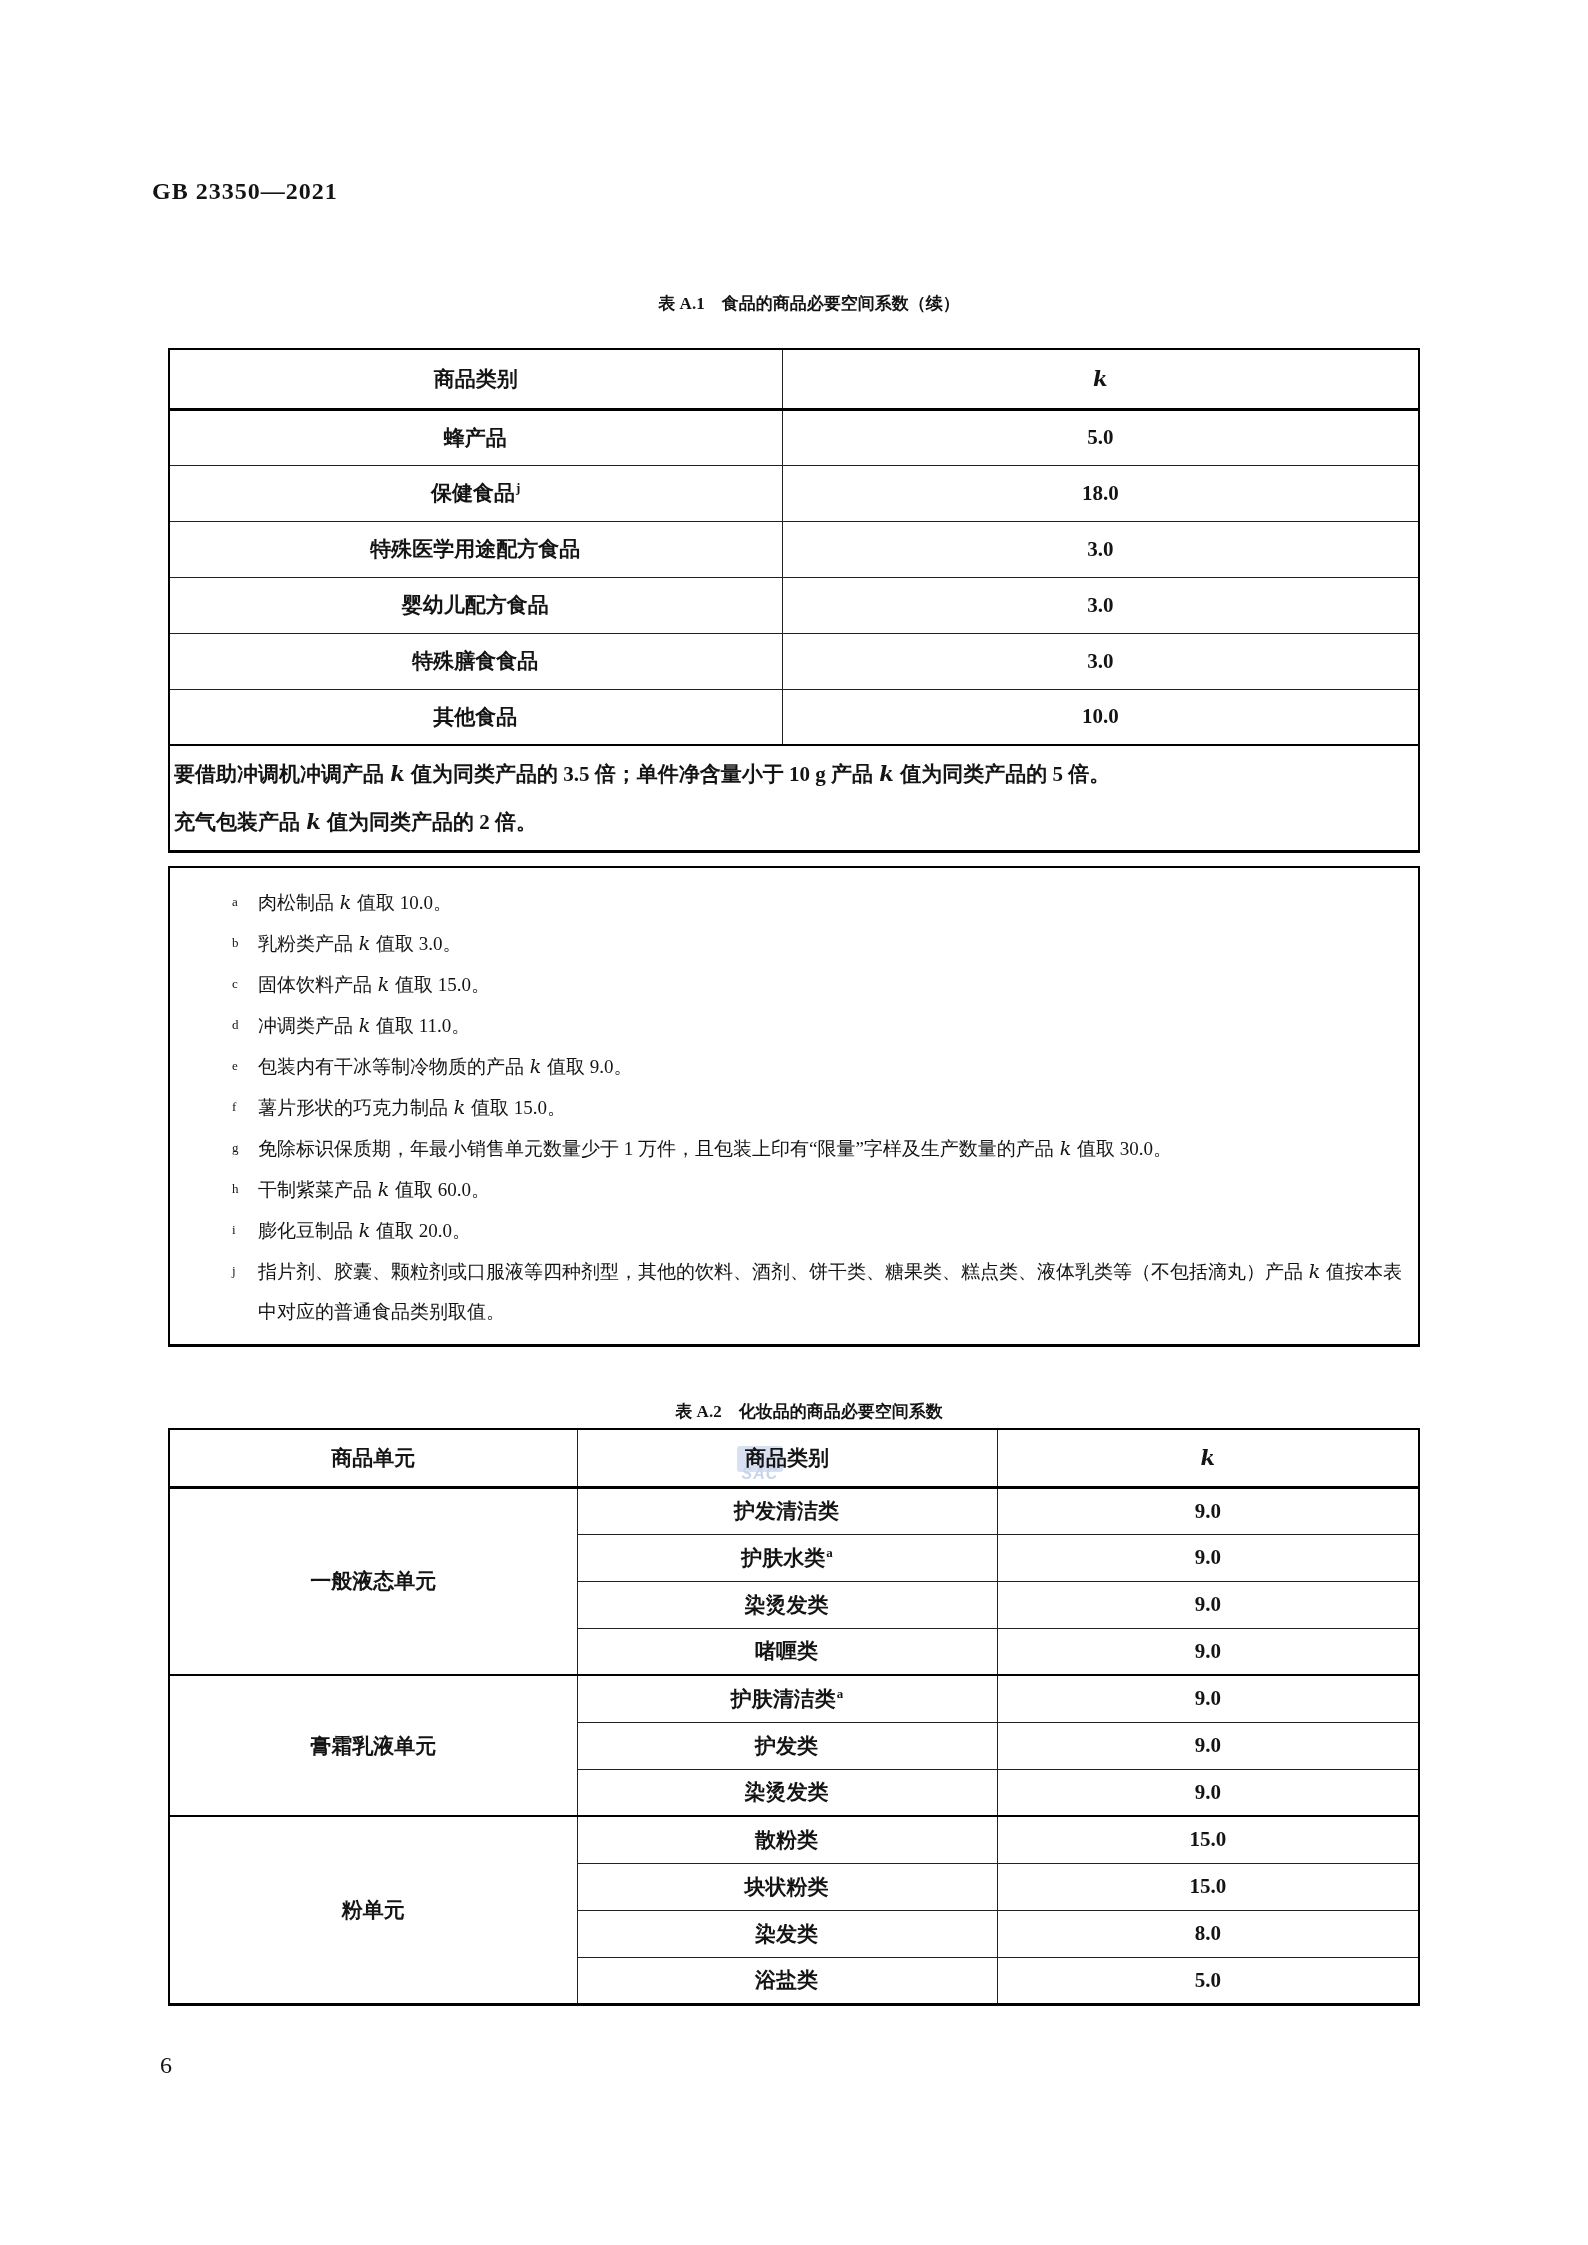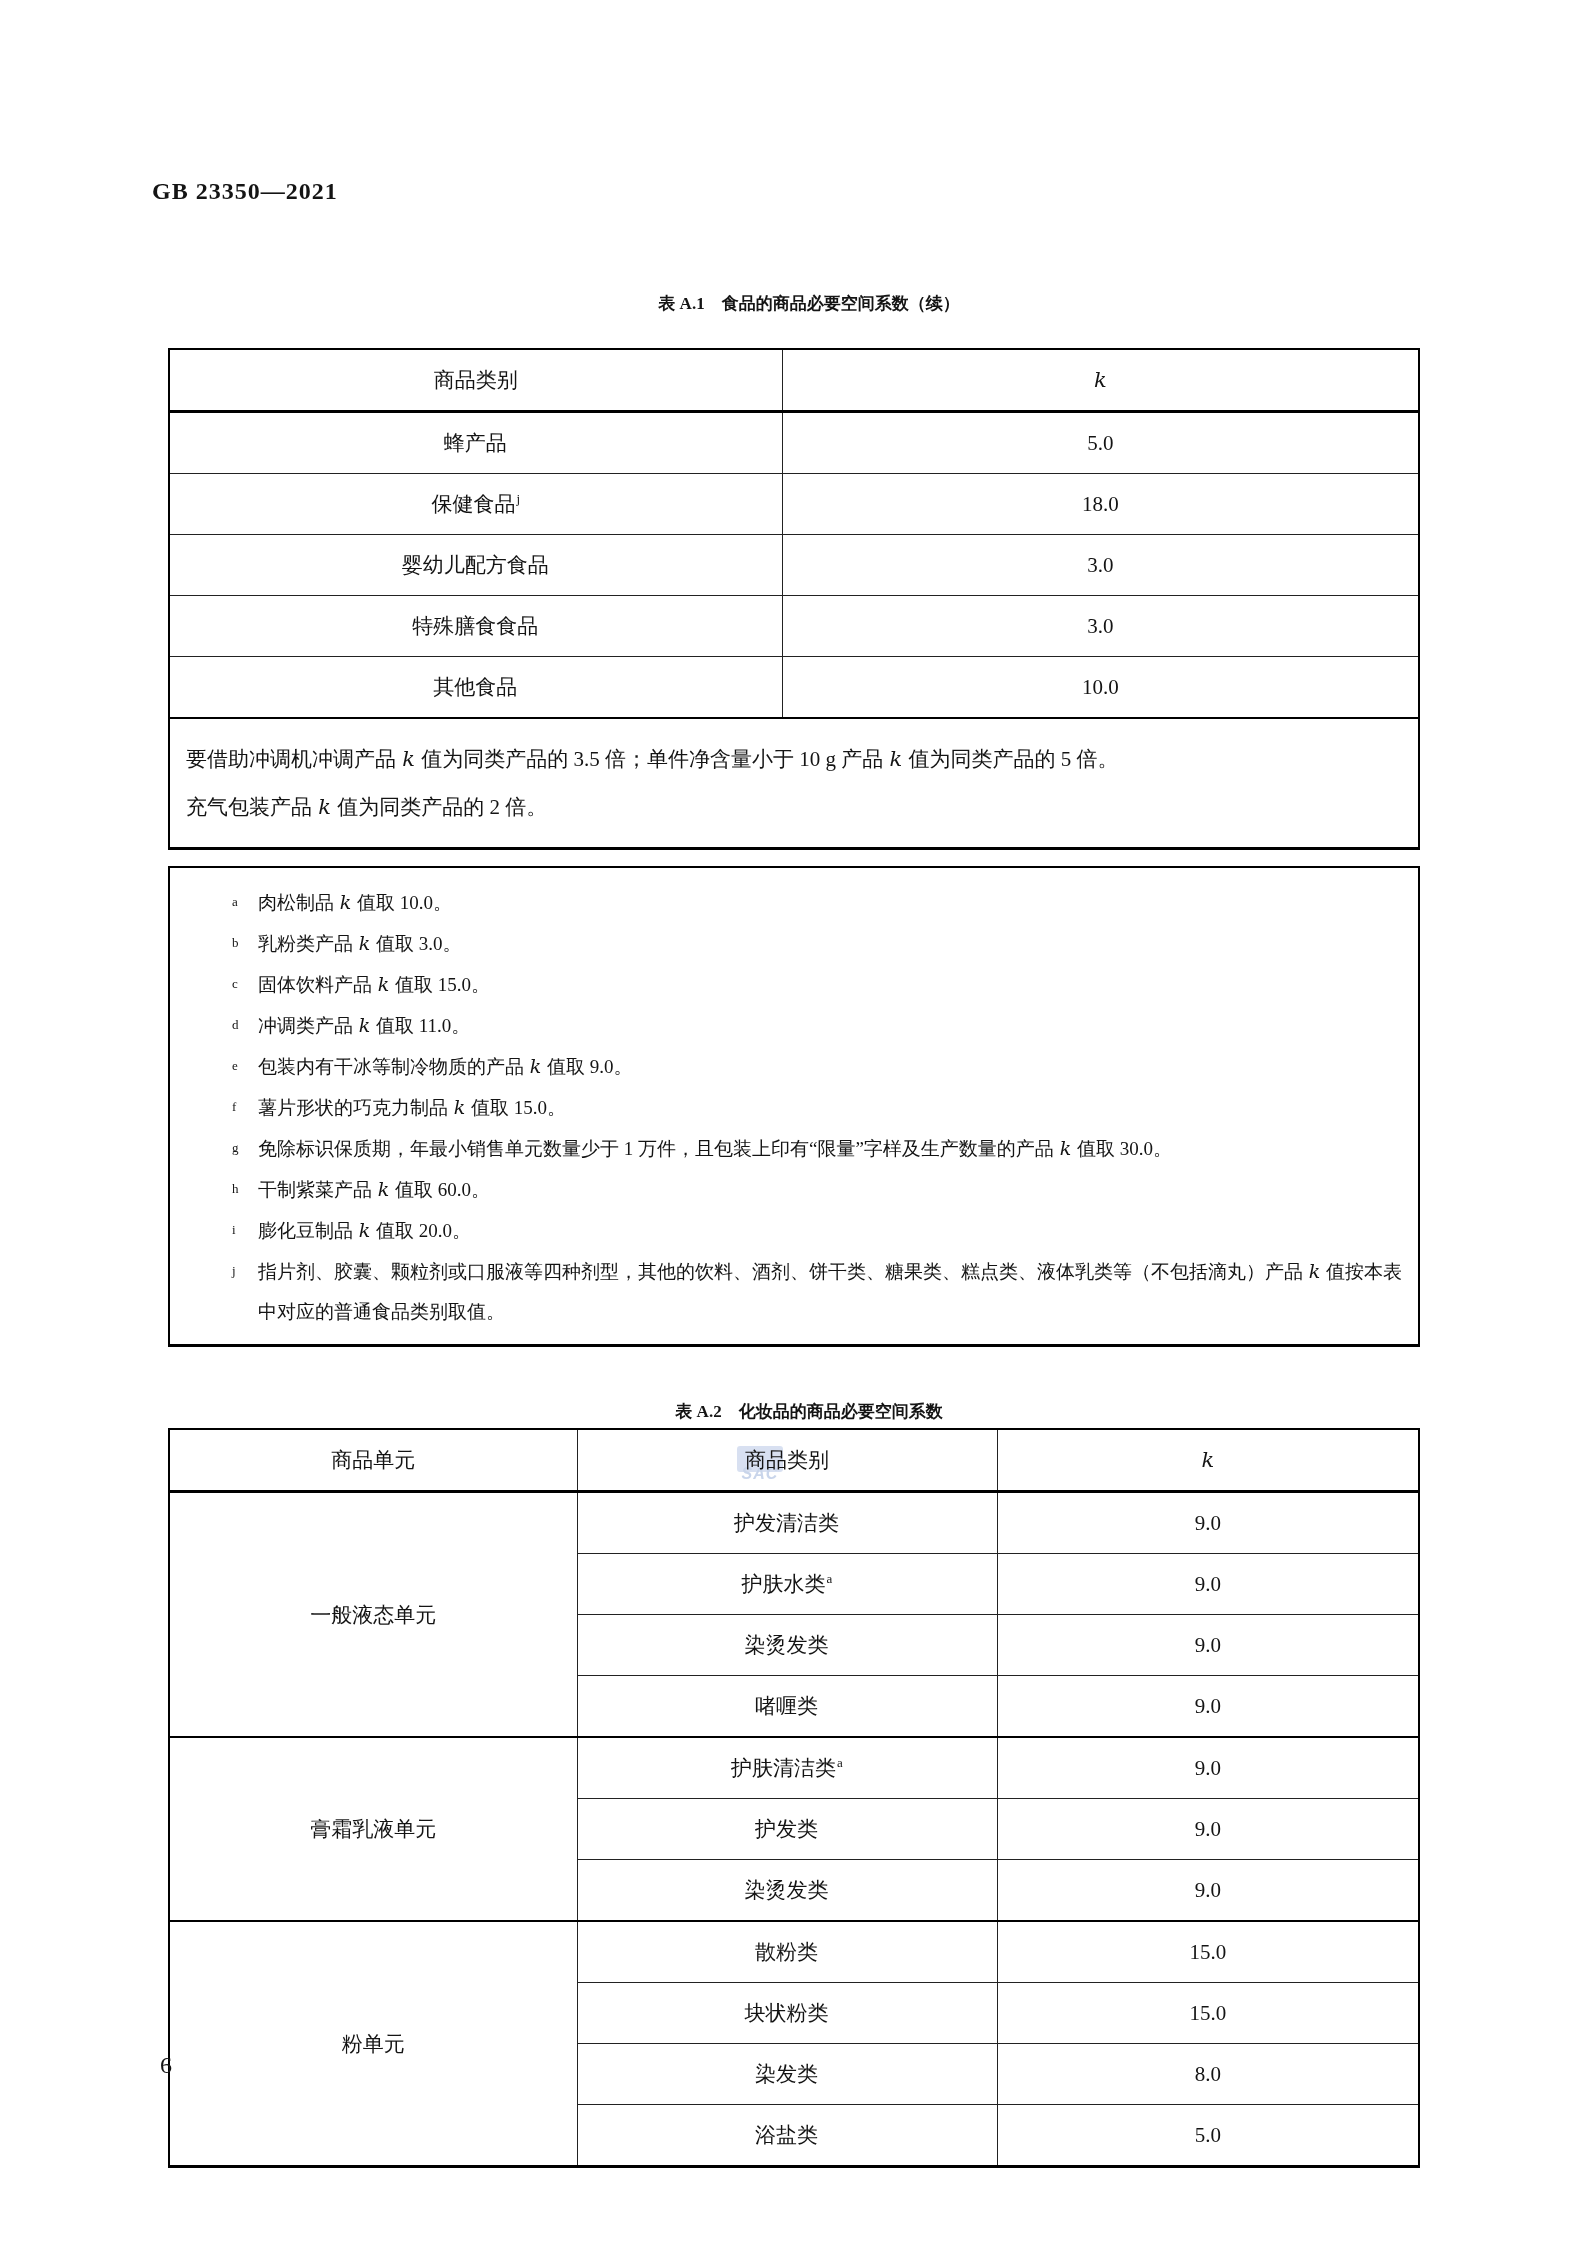--- a/index.html
+++ b/index.html
@@ -21,21 +21,21 @@
 
   .std-table{
     position:absolute;left:168px;width:1252px;
     border-collapse:collapse;table-layout:fixed;
     border:2px solid #000;
   }
   #table-a1{top:348px;border-bottom-width:3px;}
   #table-a2{top:1428px;border-bottom-width:3px;}
   .std-table th,.std-table td{
     border:1px solid #222;text-align:center;vertical-align:middle;
-    font-size:21px;font-weight:400;padding:16px;margin-top:38px;
+    font-size:21px;font-weight:700;padding:4px;margin-top:38px;
   }
   .std-table thead th{border-bottom:3px solid #000;}
   #table-a1 thead tr{height:60px;}
   #table-a1 tbody tr{height:56px;}
   #table-a2 thead tr{height:58px;}
   #table-a2 tbody tr{height:47px;}
   tr.gs > td{border-top:2px solid #000;}
   .kh{font-style:italic;font-family:"DejaVu Serif",serif;font-size:22px;}
   sup.csup{font-size:13px;vertical-align:super;margin-left:1px;line-height:0;}
 
@@ -82,20 +82,24 @@
       </tr>
     </thead>
     <tbody>
       <tr>
         <td><span>蜂产品</span><sup class="csup"></sup></td>
         <td>5.0</td>
       </tr>
       <tr>
         <td><span>保健食品</span><sup class="csup">j</sup></td>
         <td>18.0</td>
+      </tr>
+      <tr>
+        <td><span>特殊医学用途配方食品</span><sup class="csup"></sup></td>
+        <td>3.0</td>
       </tr>
       <tr>
         <td><span>婴幼儿配方食品</span><sup class="csup"></sup></td>
         <td>3.0</td>
       </tr>
       <tr>
         <td><span>特殊膳食食品</span><sup class="csup"></sup></td>
         <td>3.0</td>
       </tr>
       <tr>

